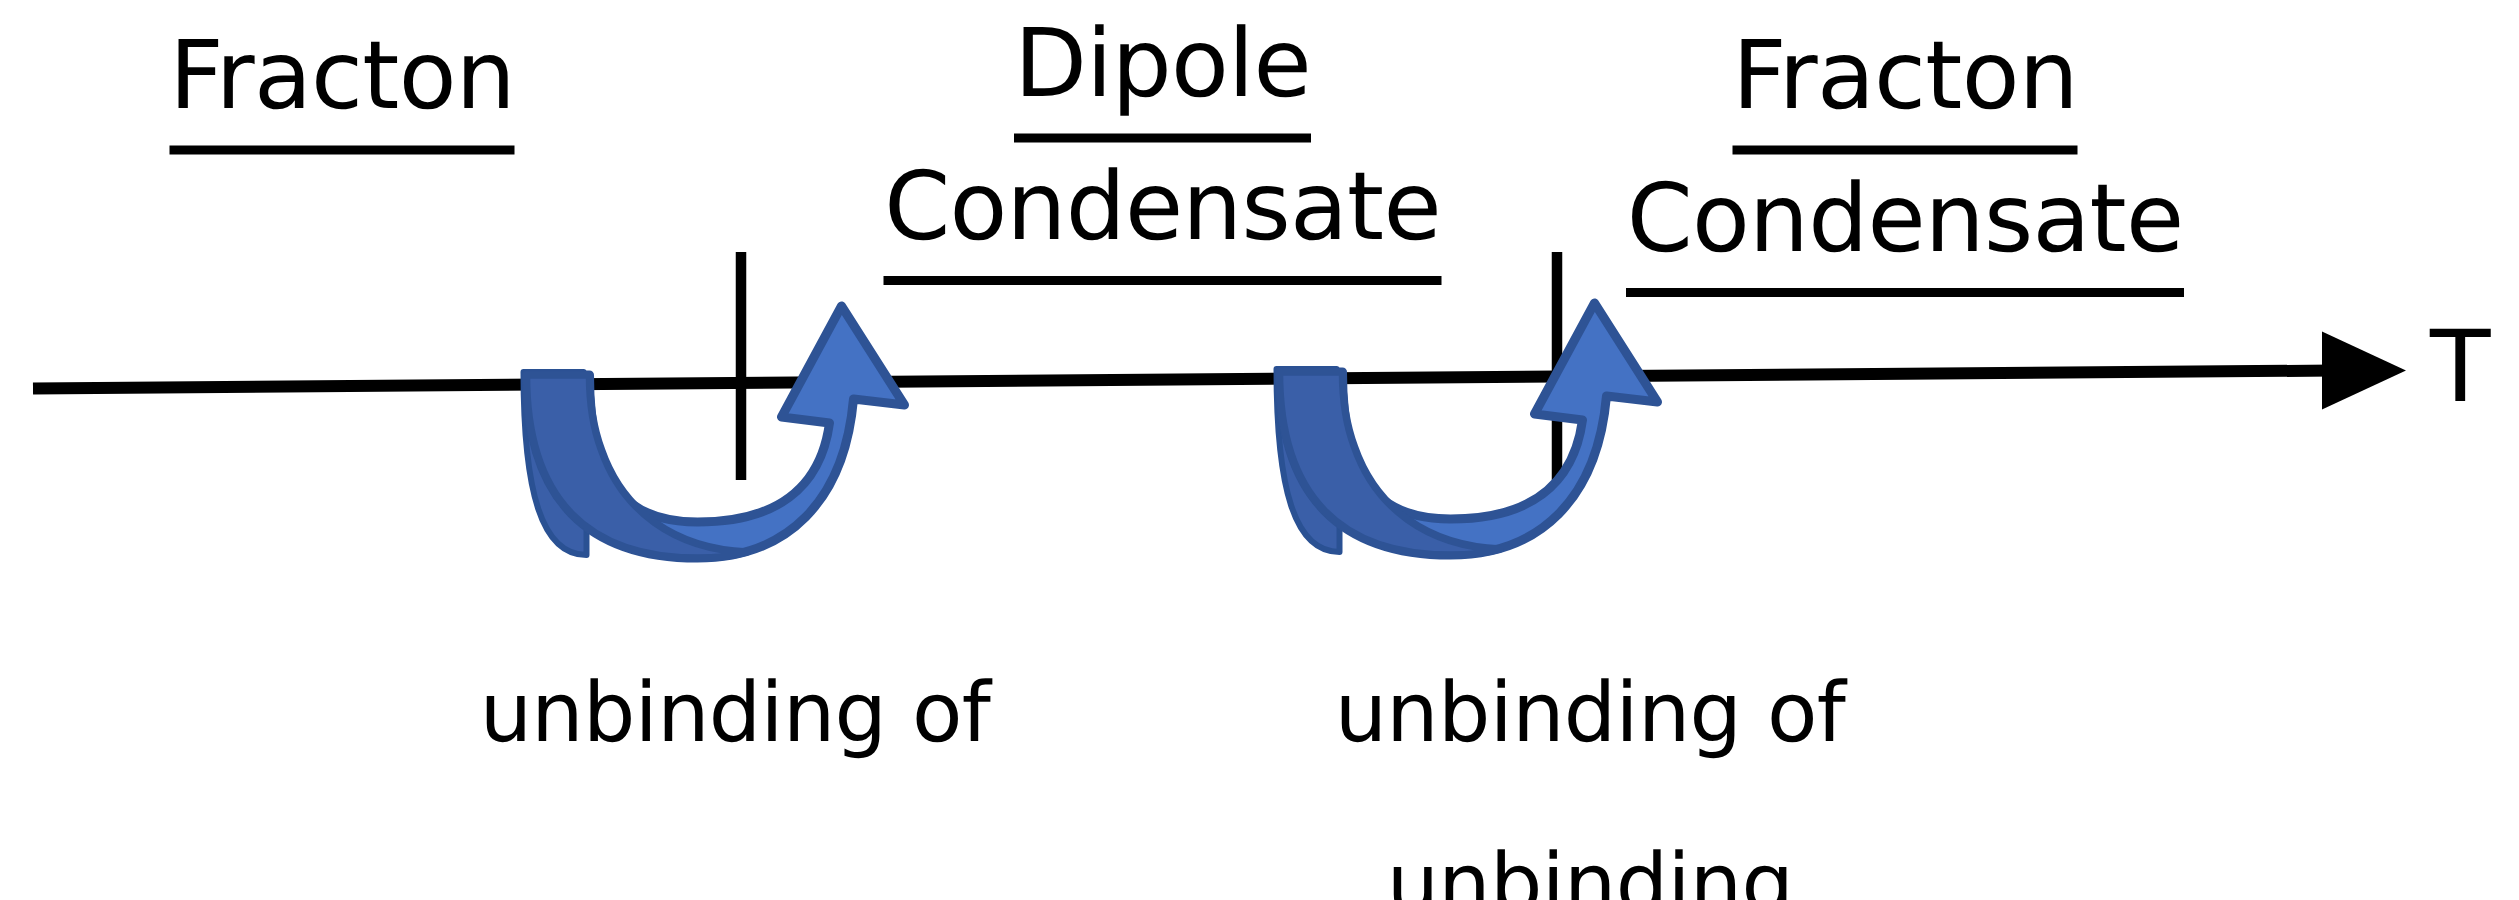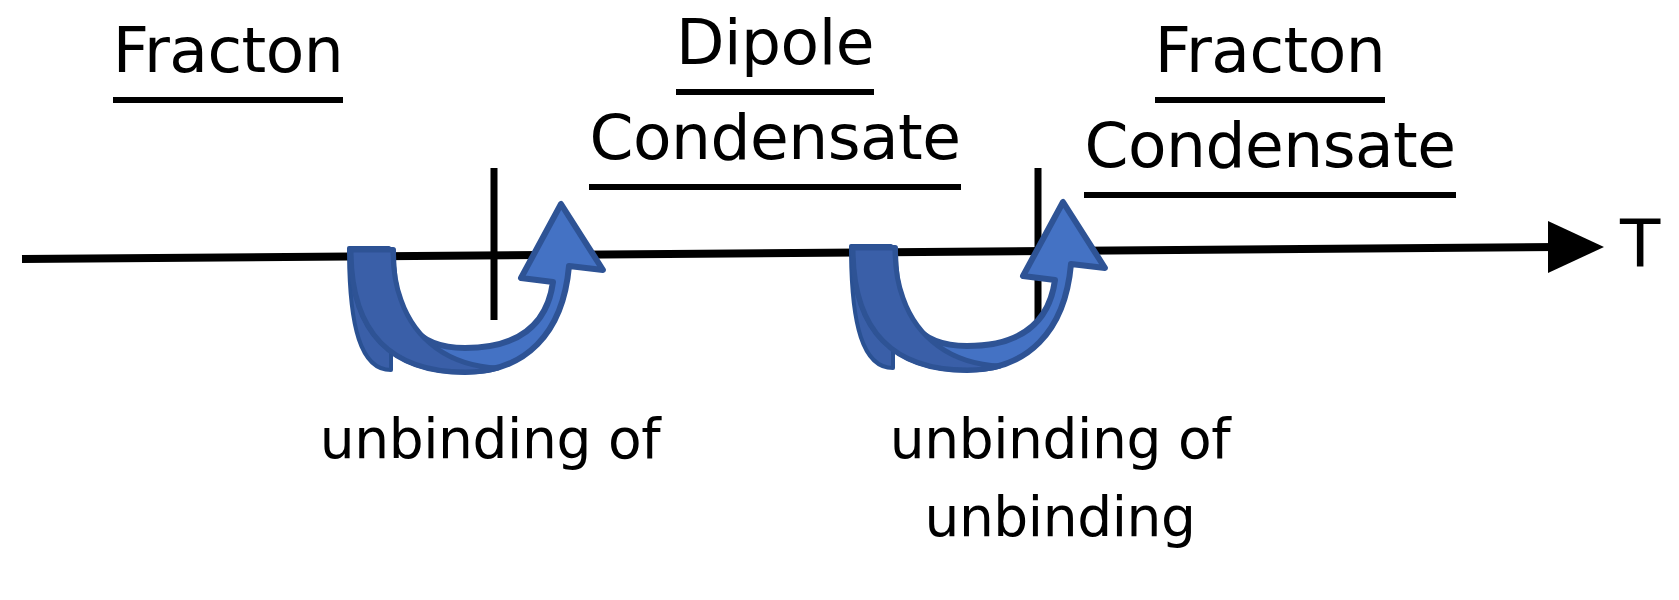--- a/index.html
+++ b/index.html
@@ -39,21 +39,21 @@
   .caption {
     position: absolute;
     text-align: center;
     color: #000000;
     font-family: "DejaVu Sans", "Liberation Sans", sans-serif;
     font-size: 55px;
     line-height: 1.42;
     letter-spacing: -0.4px;
     white-space: nowrap;
   }
-  .caption .ln { display: block; }
+  .caption .ln { display: block; margin-top: 36px; }
   .axis-letter {
     position: absolute;
     color: #000000;
     font-family: "DejaVu Sans", "Liberation Sans", sans-serif;
     font-size: 66px;
     line-height: 1;
     white-space: nowrap;
   }
   svg.overlay {
     position: absolute;

